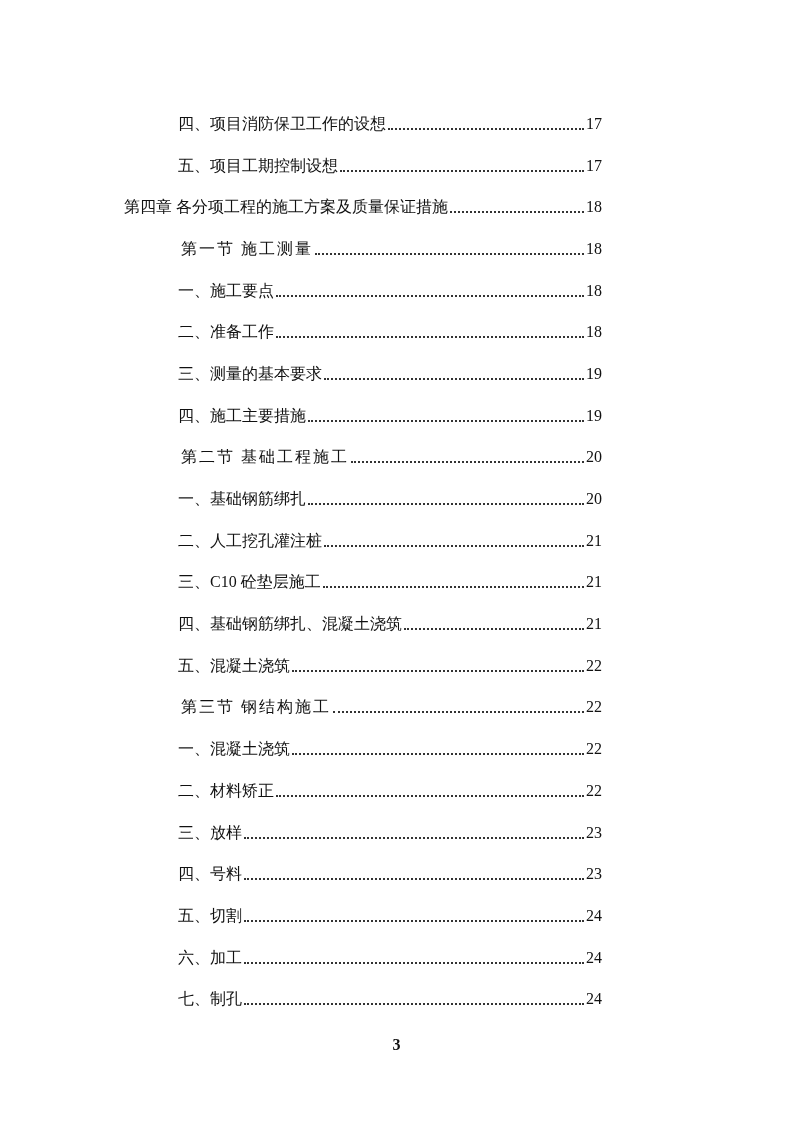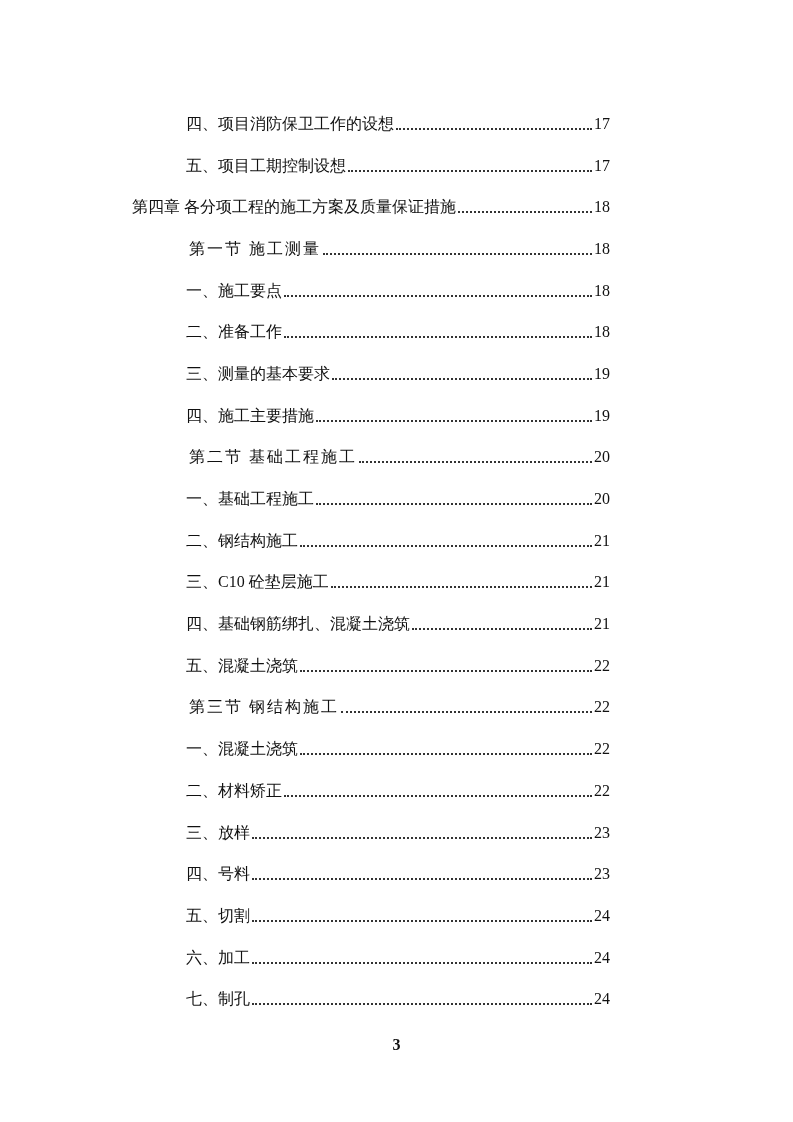--- a/index.html
+++ b/index.html
@@ -1,18 +1,18 @@
 <!DOCTYPE html>
 <html><head>
   <meta charset="utf-8">
   <style>
     html, body { margin: 0; padding: 0; background: #ffffff; }
     body { width: 793px; height: 1122px; position: relative; overflow: hidden;
            font-family: "Liberation Serif", "DejaVu Serif", serif; color: #111; }
-    .toc { position: absolute; left: 16px; top: 103px; width: 706px; }
+    .toc { position: absolute; left: 8px; top: 103px; width: 706px; }
     .row { position: relative; height: 41.7px; display: flex; align-items: center;
            font-size: 16px; line-height: 20px; }
     .row .title { white-space: nowrap; padding-right: 2px; }
     .row .leader { flex: 1 1 auto; overflow: hidden; white-space: nowrap; height: 20px;
                    position: relative; }
     .row .leader::before {
       content: "";
       position: absolute; left: 0; right: 0; bottom: 4px;
       border-bottom: 2px dotted #333;
     }
@@ -67,26 +67,26 @@
     <span class="title">四、施工主要措施</span>
     <span class="leader"></span>
     <span class="page">19</span>
   </div>
   <div class="row lvl2">
     <span class="title">第二节  基础工程施工 </span>
     <span class="leader"></span>
     <span class="page">20</span>
   </div>
   <div class="row lvl3">
-    <span class="title">一、基础工程施工</span>
+    <span class="title">一、基础钢筋绑扎</span>
     <span class="leader"></span>
     <span class="page">20</span>
   </div>
   <div class="row lvl3">
-    <span class="title">二、钢结构施工</span>
+    <span class="title">二、人工挖孔灌注桩</span>
     <span class="leader"></span>
     <span class="page">21</span>
   </div>
   <div class="row lvl3">
     <span class="title">三、C10 砼垫层施工</span>
     <span class="leader"></span>
     <span class="page">21</span>
   </div>
   <div class="row lvl3">
     <span class="title">四、基础钢筋绑扎、混凝土浇筑</span>

